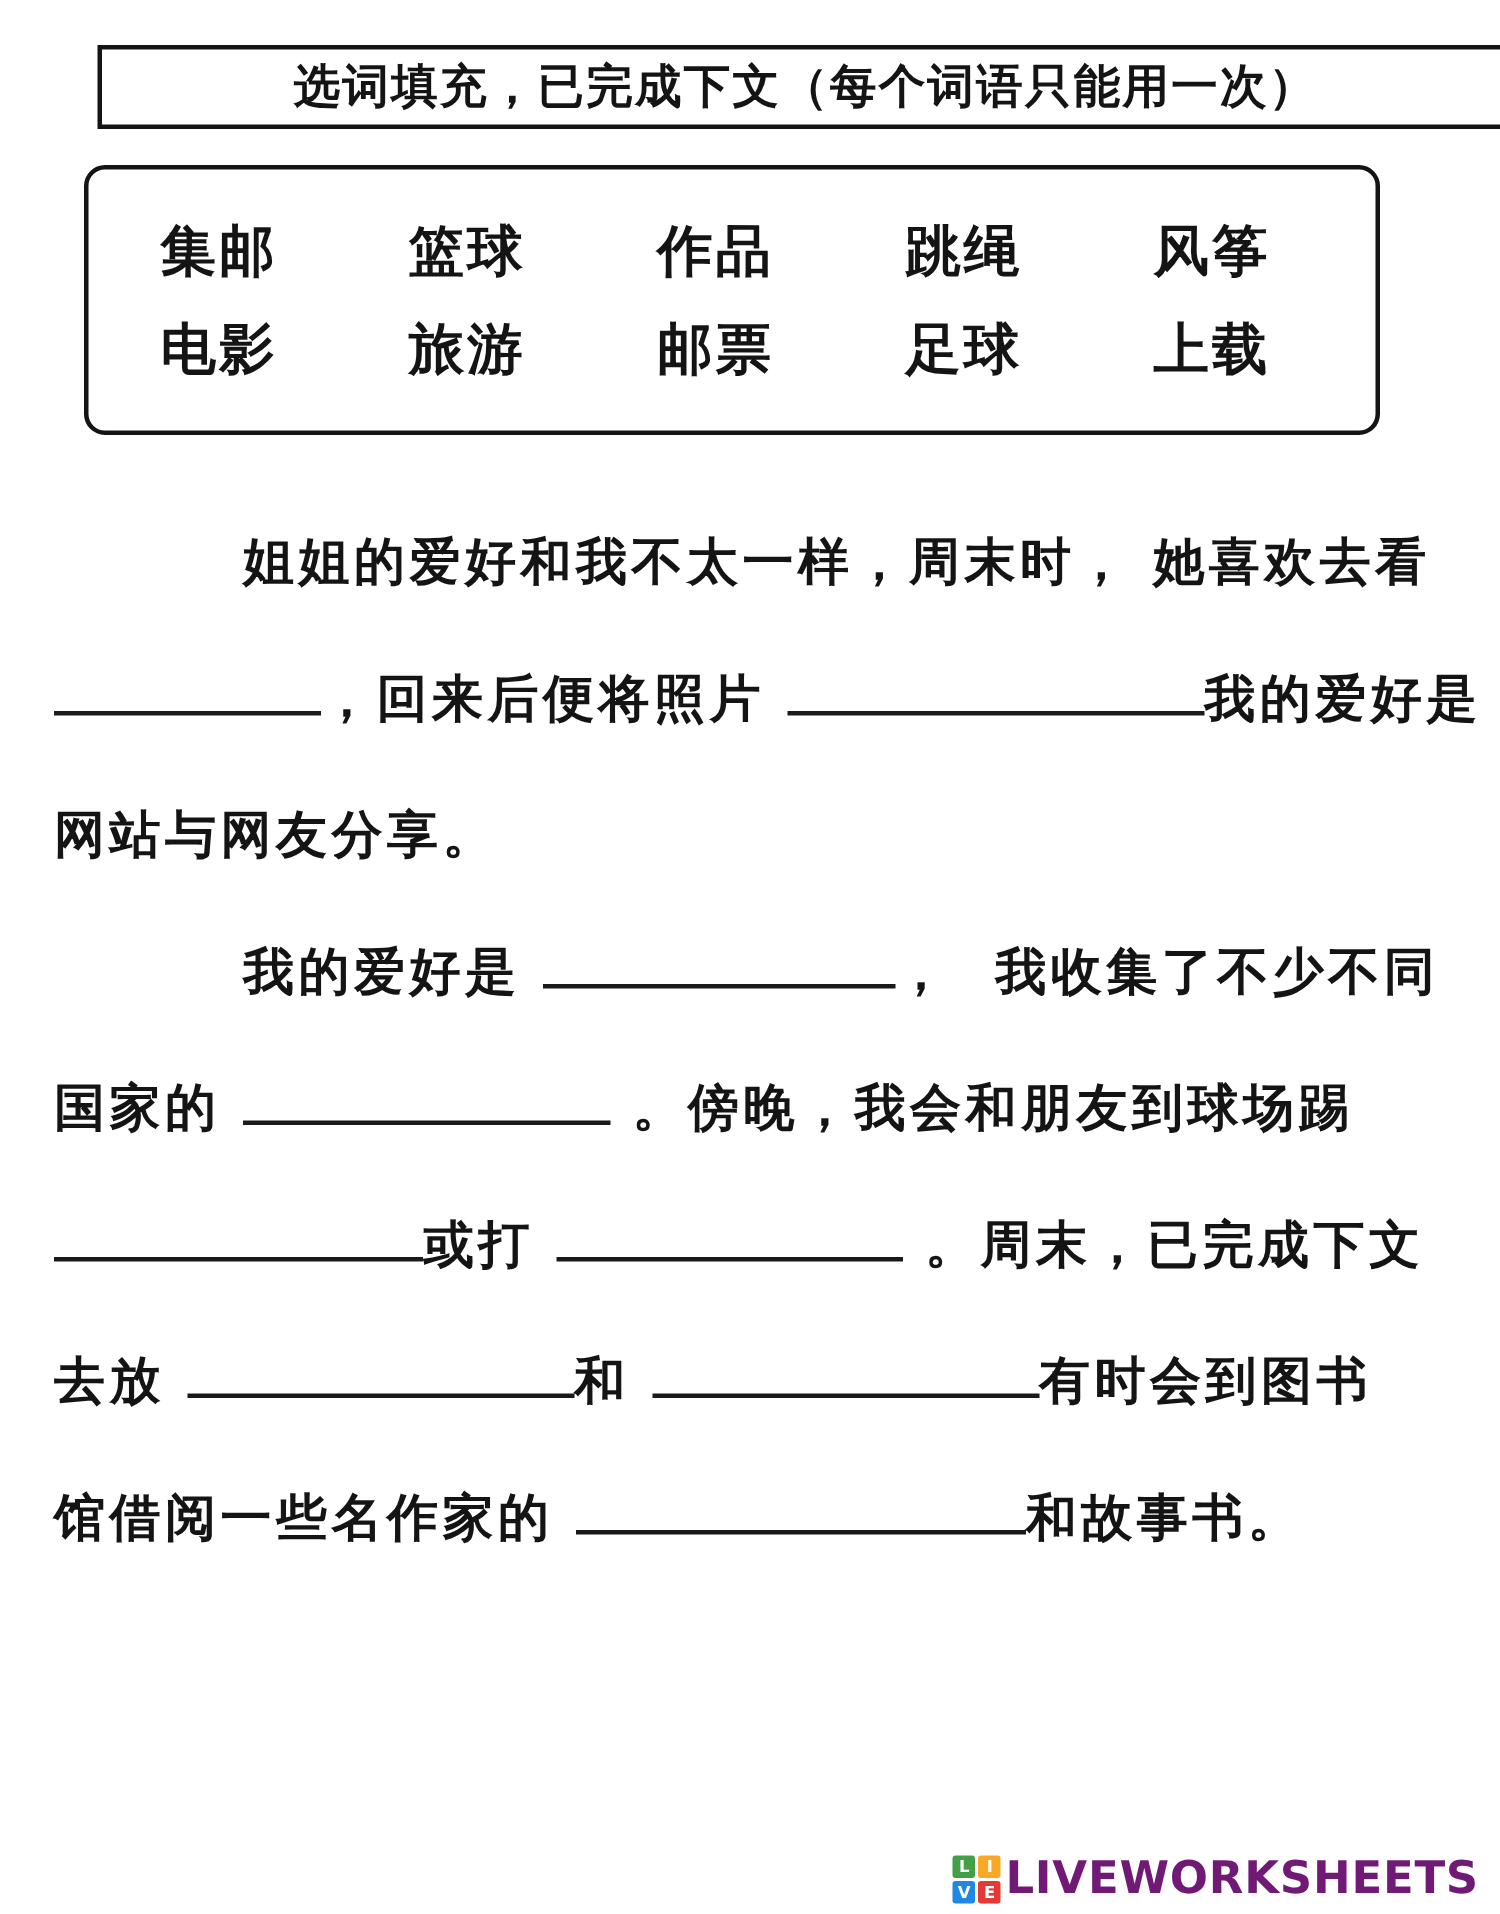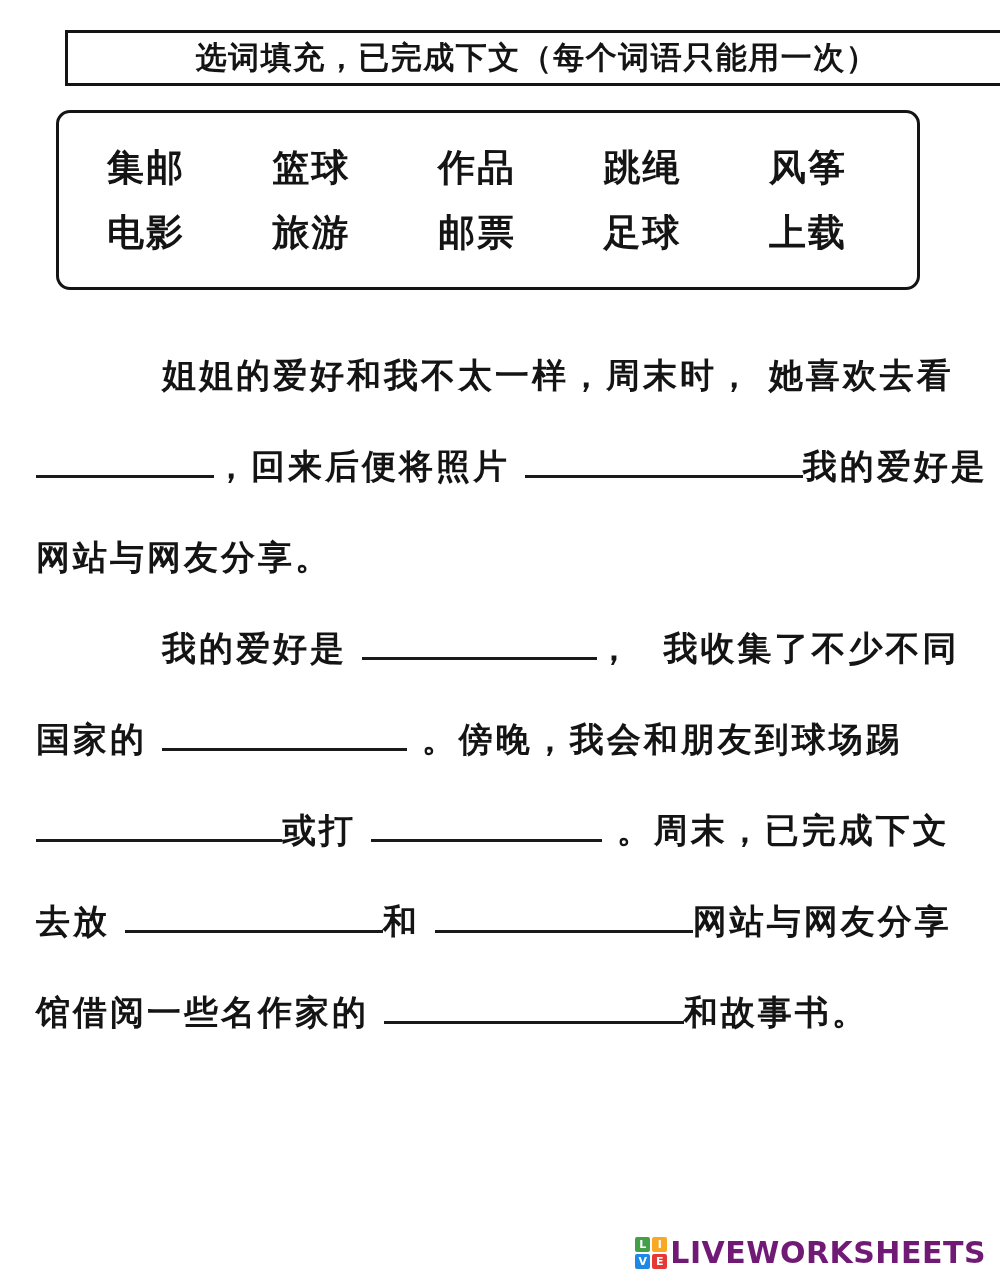--- a/index.html
+++ b/index.html
@@ -134,21 +134,21 @@
     </div>
   </div>
 
 <div class="passage" id="passage">
     <div class="pline" style="padding-left: 126px;"><span>姐姐的爱好和我不太一样，周末时， 她喜欢去看</span></div>
     <div class="pline"><span class="blank" style="width: 178px;"></span><span>，回来后便将照片 </span><span class="blank" style="width: 278px;"></span><span>我的爱好是</span></div>
     <div class="pline"><span>网站与网友分享。</span></div>
     <div class="pline" style="padding-left: 126px;"><span>我的爱好是 </span><span class="blank" style="width: 235px;"></span><span>，  我收集了不少不同</span></div>
     <div class="pline"><span>国家的 </span><span class="blank" style="width: 245px;"></span><span> 。傍晚，我会和朋友到球场踢</span></div>
     <div class="pline"><span class="blank" style="width: 246px;"></span><span>或打 </span><span class="blank" style="width: 231px;"></span><span> 。周末，已完成下文</span></div>
-    <div class="pline"><span>去放 </span><span class="blank" style="width: 258px;"></span><span>和 </span><span class="blank" style="width: 258px;"></span><span>网站与网友分享</span></div>
+    <div class="pline"><span>去放 </span><span class="blank" style="width: 258px;"></span><span>和 </span><span class="blank" style="width: 258px;"></span><span>有时会到图书</span></div>
     <div class="pline"><span>馆借阅一些名作家的 </span><span class="blank" style="width: 300px;"></span><span>和故事书。</span></div>
   </div>
 
 <div class="brand">
   <div class="logo-grid" id="logo-grid">
       <span class="logo-tile" style="background: rgb(67, 160, 71);">L</span>
       <span class="logo-tile" style="background: rgb(249, 168, 37);">I</span>
       <span class="logo-tile" style="background: rgb(30, 136, 229);">V</span>
       <span class="logo-tile" style="background: rgb(229, 57, 53);">E</span>
     </div>

